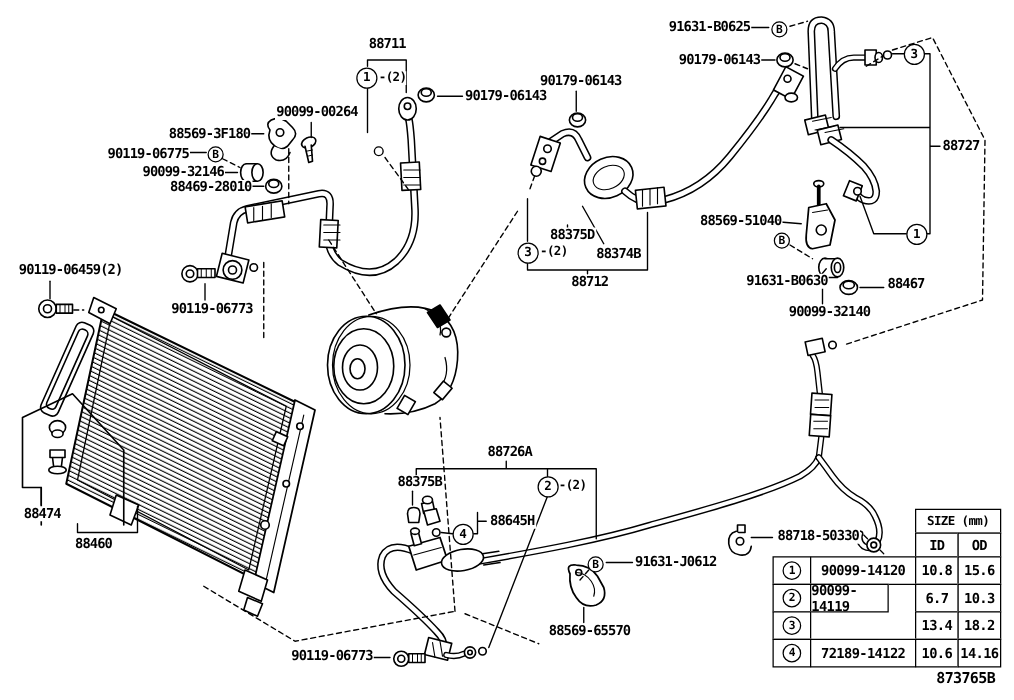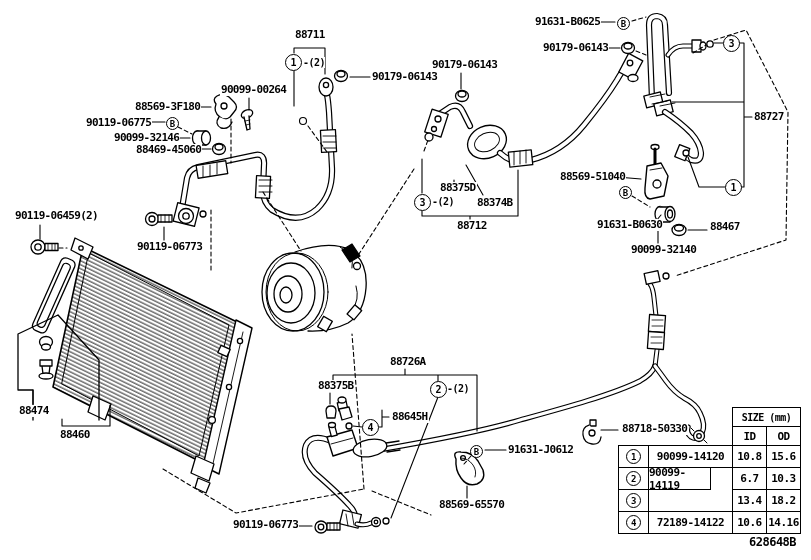--- a/index.html
+++ b/index.html
@@ -302,21 +302,21 @@
     </g>
   </g>
 </svg>
 
 <span class="lbl" style="left:294px;top:29px">88711</span>
 <span class="lbl" style="left:371px;top:71px">90179-06143</span>
 <span class="lbl" style="left:220px;top:84px">90099-00264</span>
 <span class="lbl" style="left:134px;top:101px">88569-3F180</span>
 <span class="lbl" style="left:85px;top:117px">90119-06775</span>
 <span class="lbl" style="left:113px;top:132px">90099-32146</span>
-<span class="lbl" style="left:135px;top:144px">88469-45060</span>
+<span class="lbl" style="left:135px;top:144px">88469-28010</span>
 <span class="lbl" style="left:14px;top:210px">90119-06459(2)</span>
 <span class="lbl" style="left:136px;top:241px">90119-06773</span>
 <span class="lbl" style="left:18px;top:405px">88474</span>
 <span class="lbl" style="left:59px;top:429px">88460</span>
 <span class="lbl" style="left:232px;top:519px">90119-06773</span>
 <span class="lbl" style="left:534px;top:16px">91631-B0625</span>
 <span class="lbl" style="left:542px;top:42px">90179-06143</span>
 <span class="lbl" style="left:431px;top:59px">90179-06143</span>
 <span class="lbl" style="left:753px;top:111px">88727</span>
 <span class="lbl" style="left:559px;top:171px">88569-51040</span>
@@ -374,15 +374,15 @@
   <div class="cell" style="left:148px;top:82px;width:35px;height:23px">18.2</div>
 
   <div class="cell" style="left:0;top:104px;width:31px;height:23px">
         <span class="co co-num" style="position:static">4</span>
       </div>
   <div class="cell" style="left:30px;top:104px;width:85px;height:23px">72189-14122</div>
   <div class="cell" style="left:114px;top:104px;width:35px;height:23px">10.6</div>
   <div class="cell" style="left:148px;top:104px;width:35px;height:23px">14.16</div>
 </div>
 
-<span class="dwg-no" style="left:749px;top:535px">628648B</span>
+<span class="dwg-no" style="left:749px;top:535px">873765B</span>
 
 </div>
 
 </body></html>

